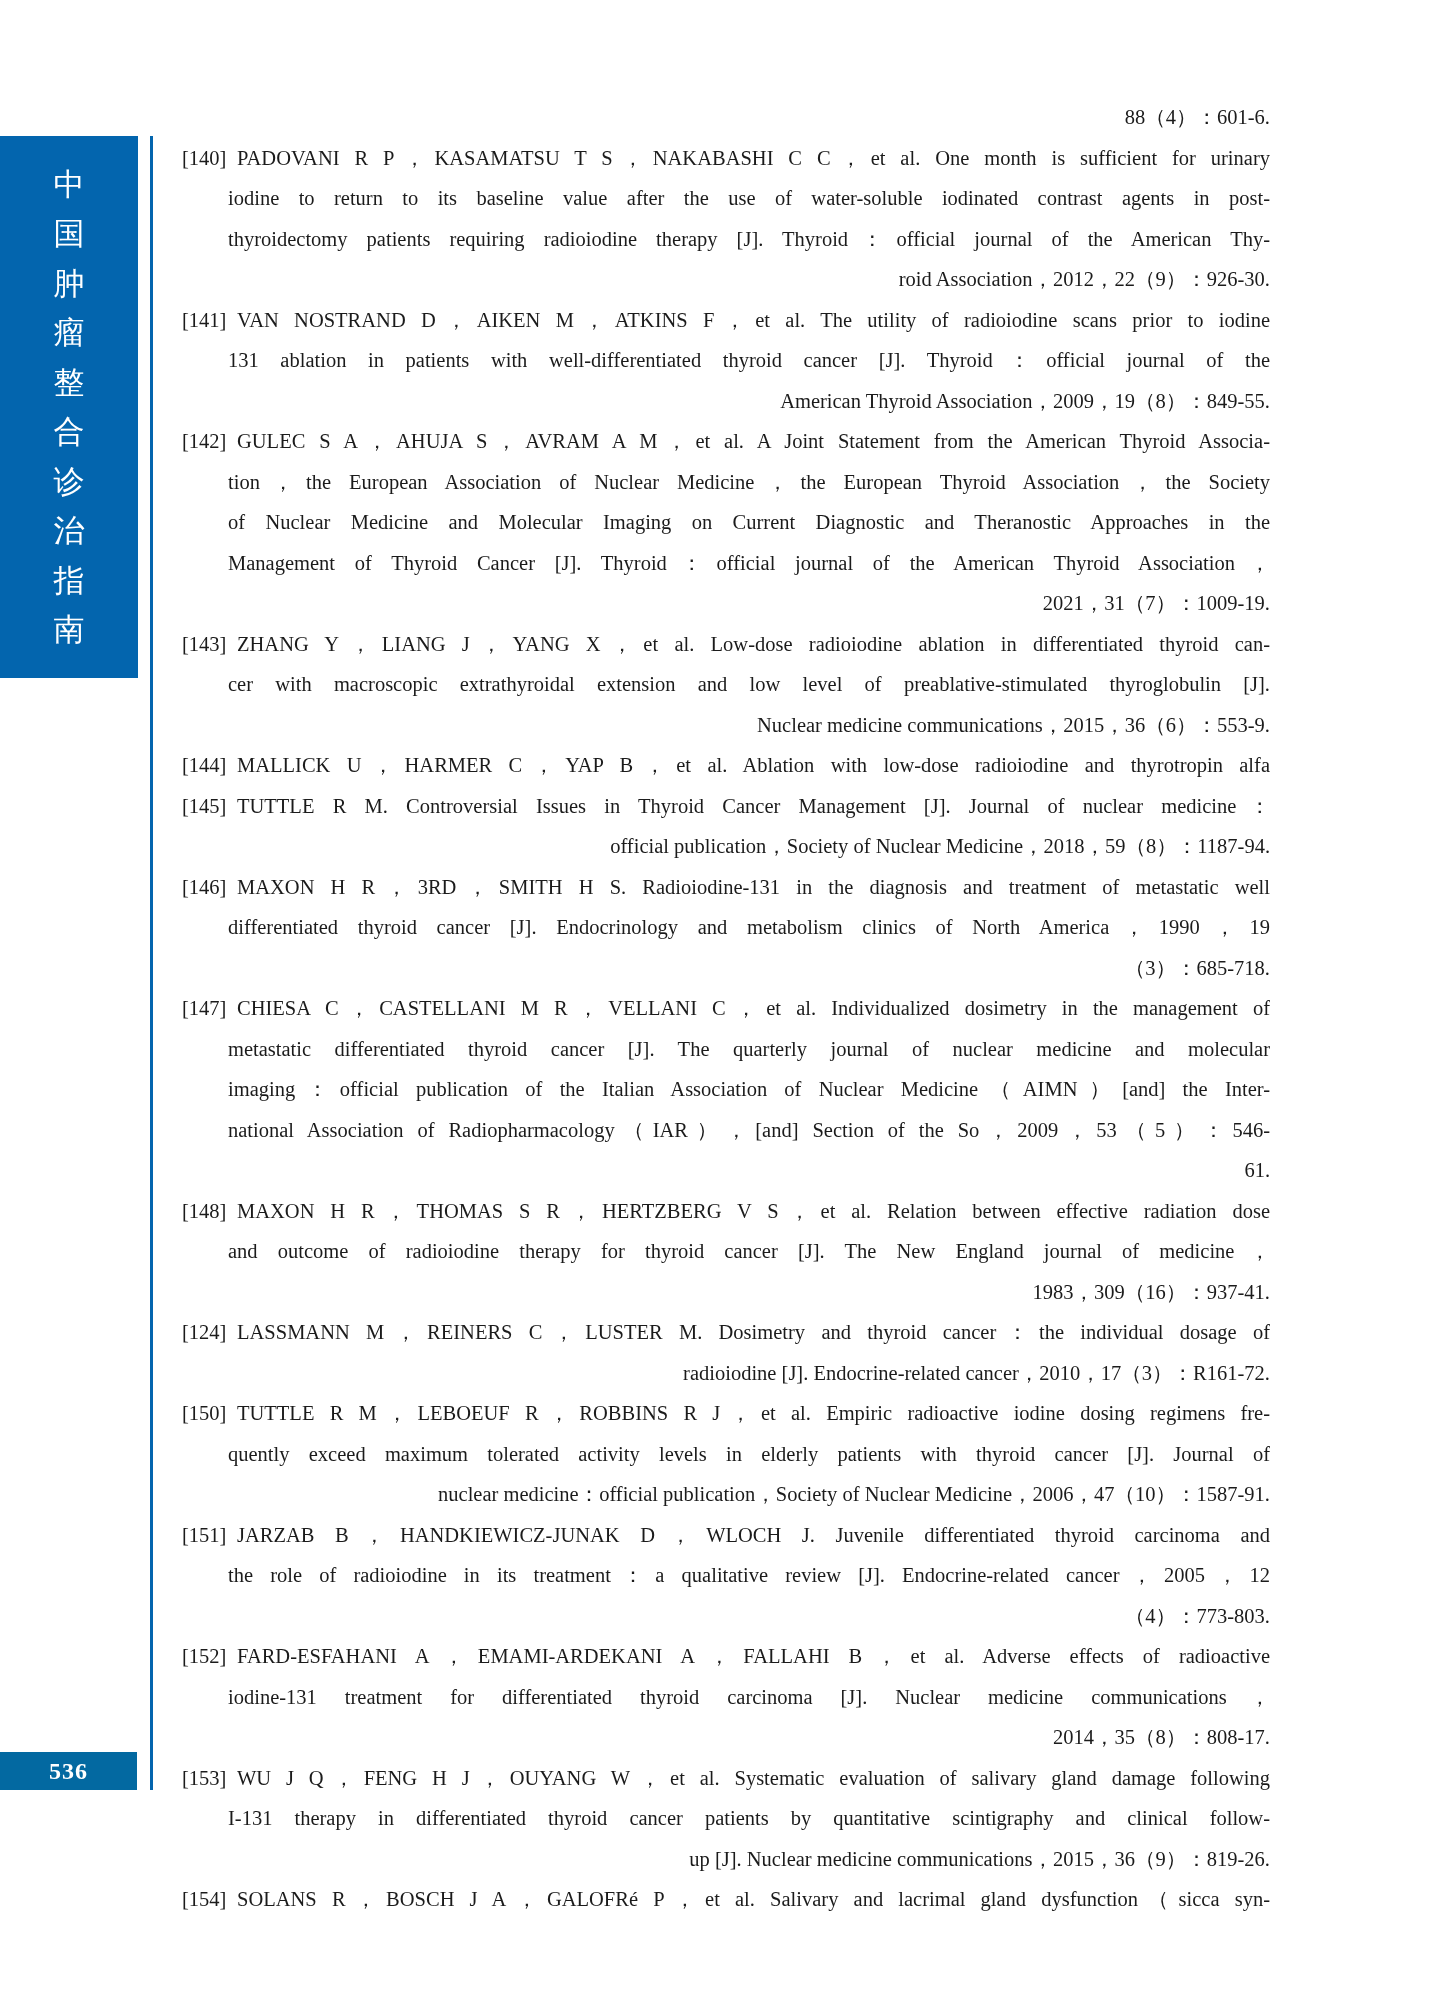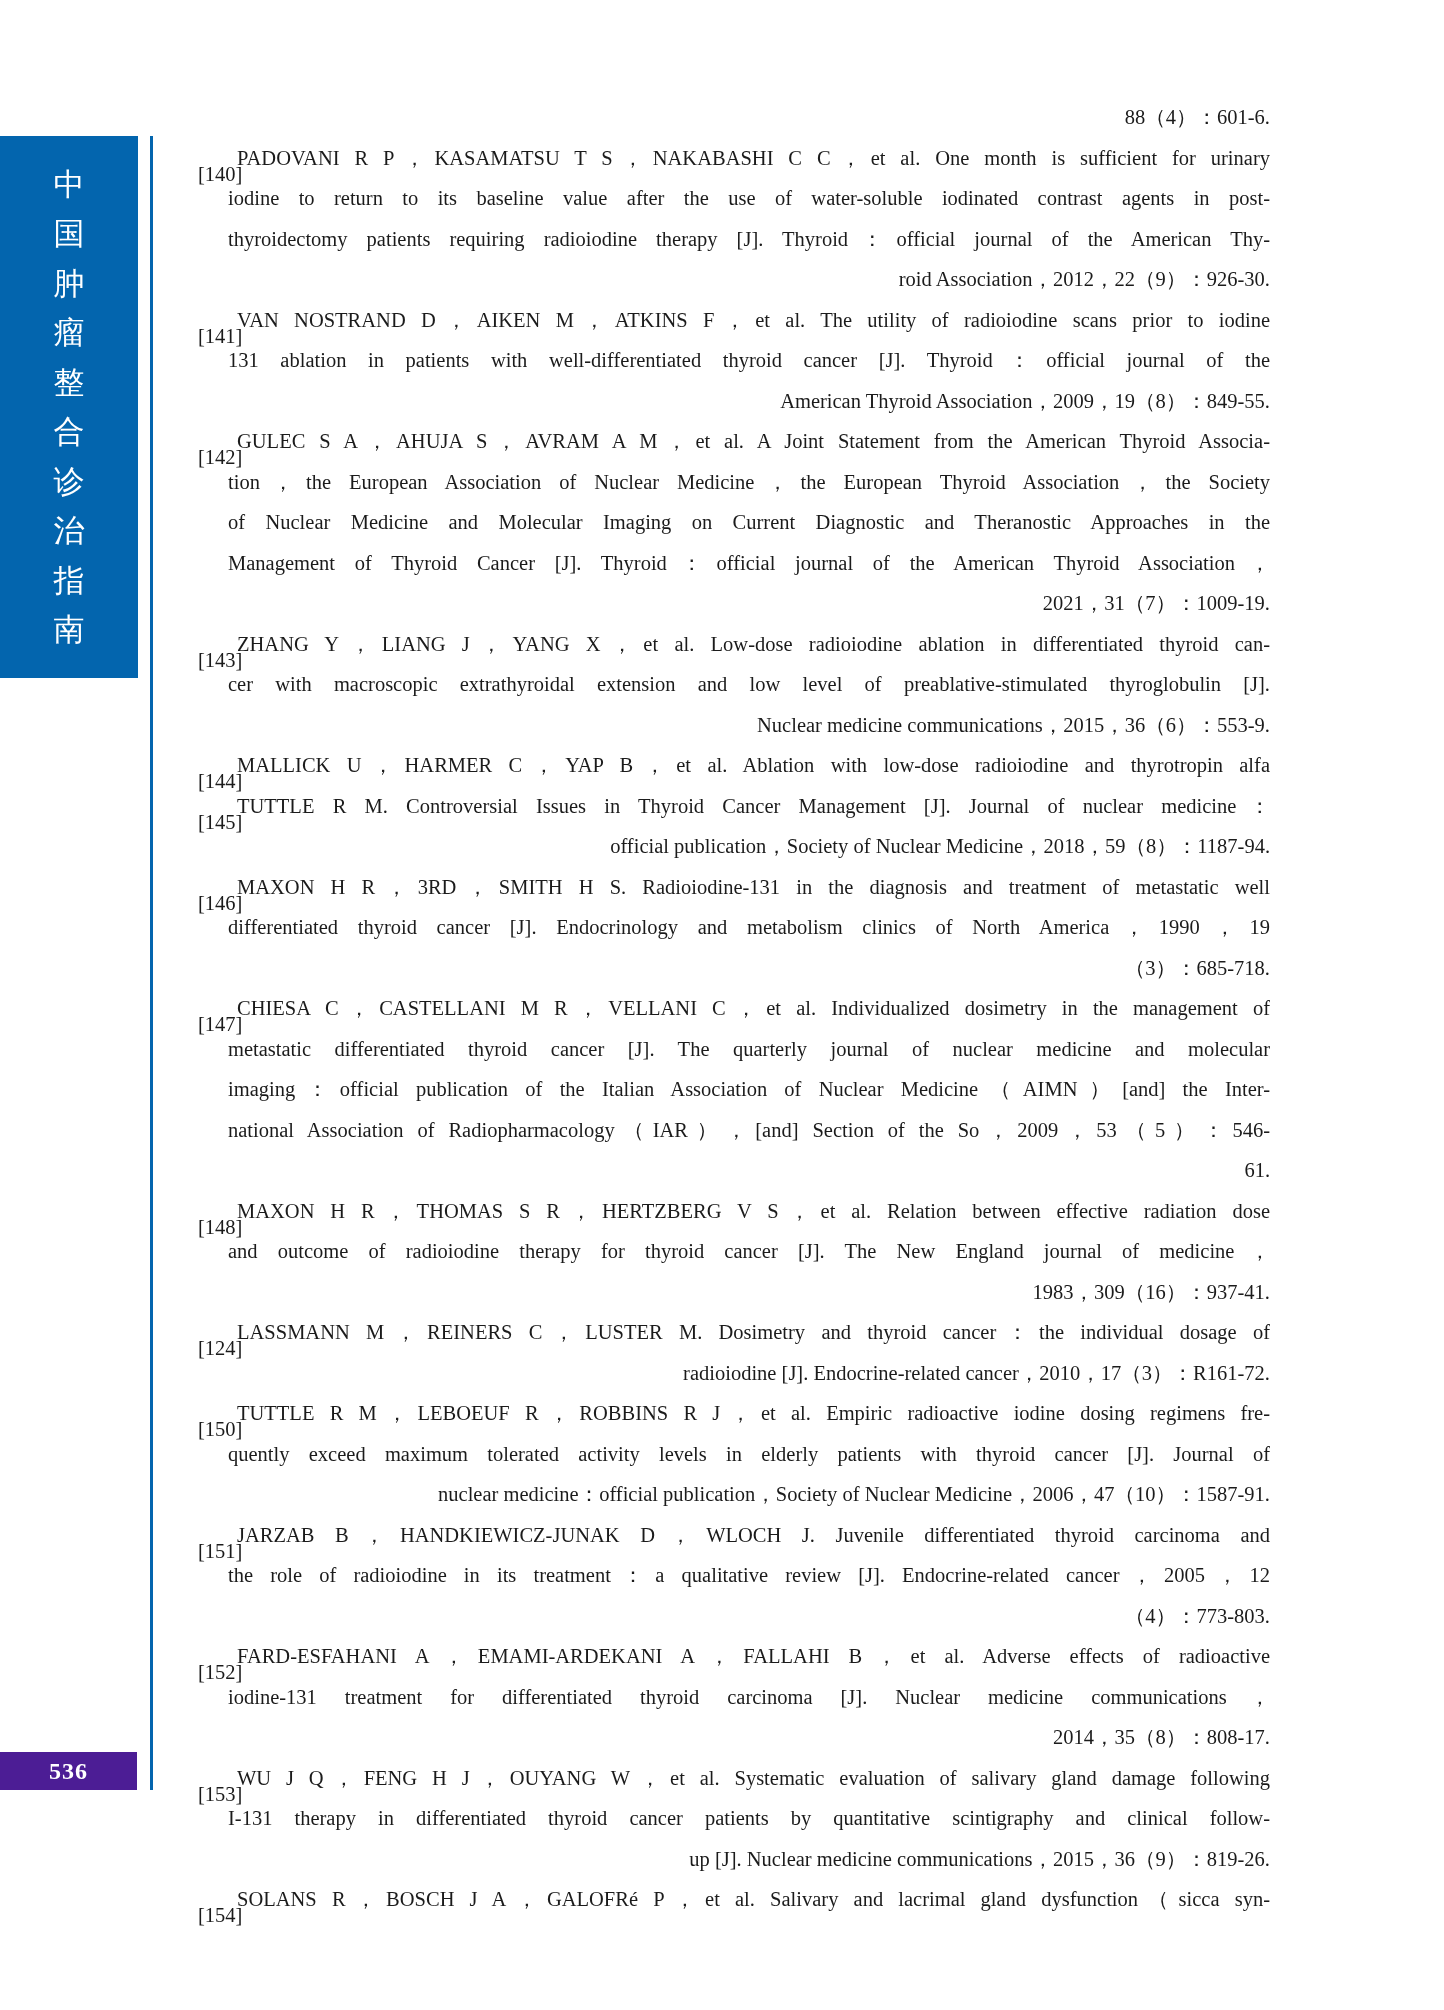--- a/index.html
+++ b/index.html
@@ -17,33 +17,32 @@
   .sidebar .ch{
     color:#ffffff;font-size:31px;line-height:1;
     font-family:"DejaVu Sans","Liberation Sans",sans-serif;
   }
   .vrule{
     position:absolute;left:150px;top:136px;width:3px;height:1654px;
     background:#0365ae;
   }
   .pagebadge{
     position:absolute;left:0;top:1752px;width:137px;height:38px;
-    background:#4c1d95;color:#ffffff;
+    background:#0369a1;color:#ffffff;
     display:flex;align-items:center;justify-content:center;
     font-size:24px;font-weight:bold;letter-spacing:1px;
   }
   .refs{
     position:absolute;left:182px;top:97px;width:1088px;
     font-size:20.5px;color:#1b1b1b;
   }
   .entry{position:relative;padding-left:46px;}
   .entry .label{
-    position:absolute;left:0;top:16px;height:40.5px;line-height:40.5px;
+    position:absolute;left:0;top:0;height:40.5px;line-height:40.5px;
     white-space:nowrap;
-    margin-left:16px;
   }
   .line{
     line-height:40.5px;height:40.5px;overflow:hidden;text-align:right;
   }
   .line.j{
     text-align:justify;
     text-align-last:justify;
     -moz-text-align-last:justify;
   }
   .line.lead{text-indent:9px;}

